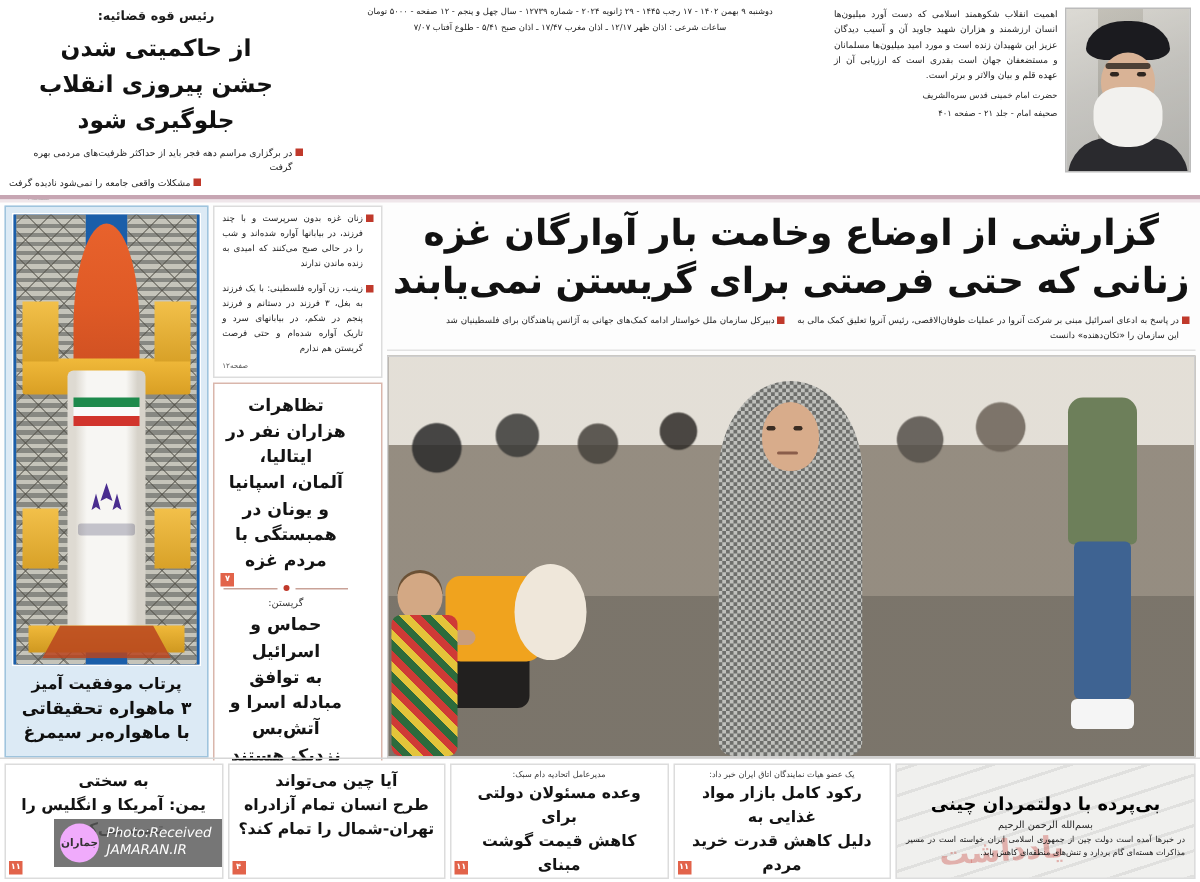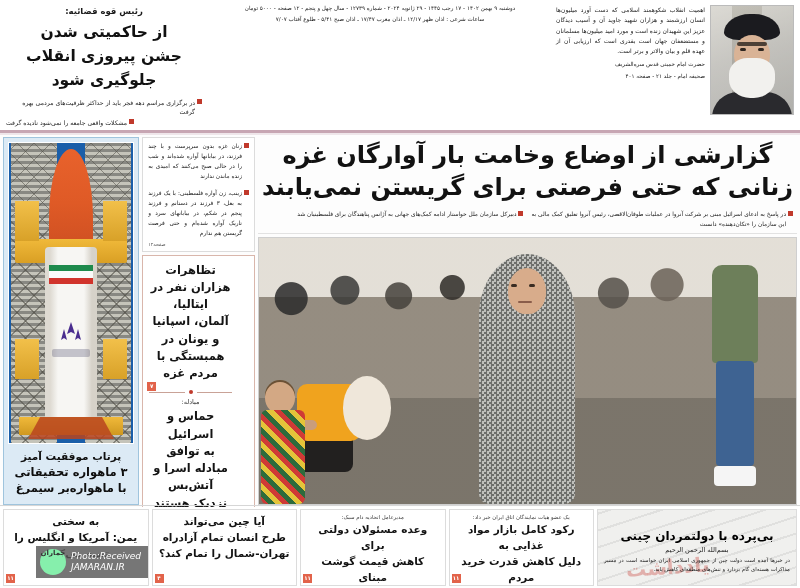--- a/index.html
+++ b/index.html
@@ -682,22 +682,22 @@
     position: absolute;
     left: 36px; bottom: 10px;
     display: flex; align-items: center; gap: 5px;
     background: rgba(88,88,88,.82);
     padding: 3px 7px 3px 4px;
     z-index: 50;
     direction: ltr;
   }
   .wm-logo {
     width: 26px; height: 26px; border-radius: 50%;
-    background: #86efac;
-    display: flex; align-items: flex-start; justify-content: center;
+    background: #f0abfc;
+    display: flex; align-items: center; justify-content: center;
     flex: 0 0 auto;
   }
   .wm-logo span { font-size: 7px; color: #333; font-weight: bold; }
   .wm-text { color: #fff; font-size: 9px; line-height: 1.25; font-style: italic; }
 
   .fold-line {
     position: absolute;
     top: 505px; left: 0; width: 800px; height: 1px;
     background: #d6d6d6;
   }
@@ -808,21 +808,21 @@
           <div class="pg-badge">۷</div>
         </div>
 
         <div class="brief-sep">
           <span class="line"></span>
           <span class="dot"></span>
           <span class="line"></span>
         </div>
 
         <div class="brief-entry">
-          <div class="src">مبادله:</div>
+          <div class="src">گریستن:</div>
           <div class="ttl">حماس و اسرائیل</div>
           <div class="ttl">به توافق مبادله اسرا و آتش‌بس</div>
           <div class="ttl">نزدیک هستند</div>
           <div class="pg-badge">۱۲</div>
         </div>
 
         <div class="brief-sep">
           <span class="line"></span>
           <span class="dot"></span>
           <span class="line"></span>

